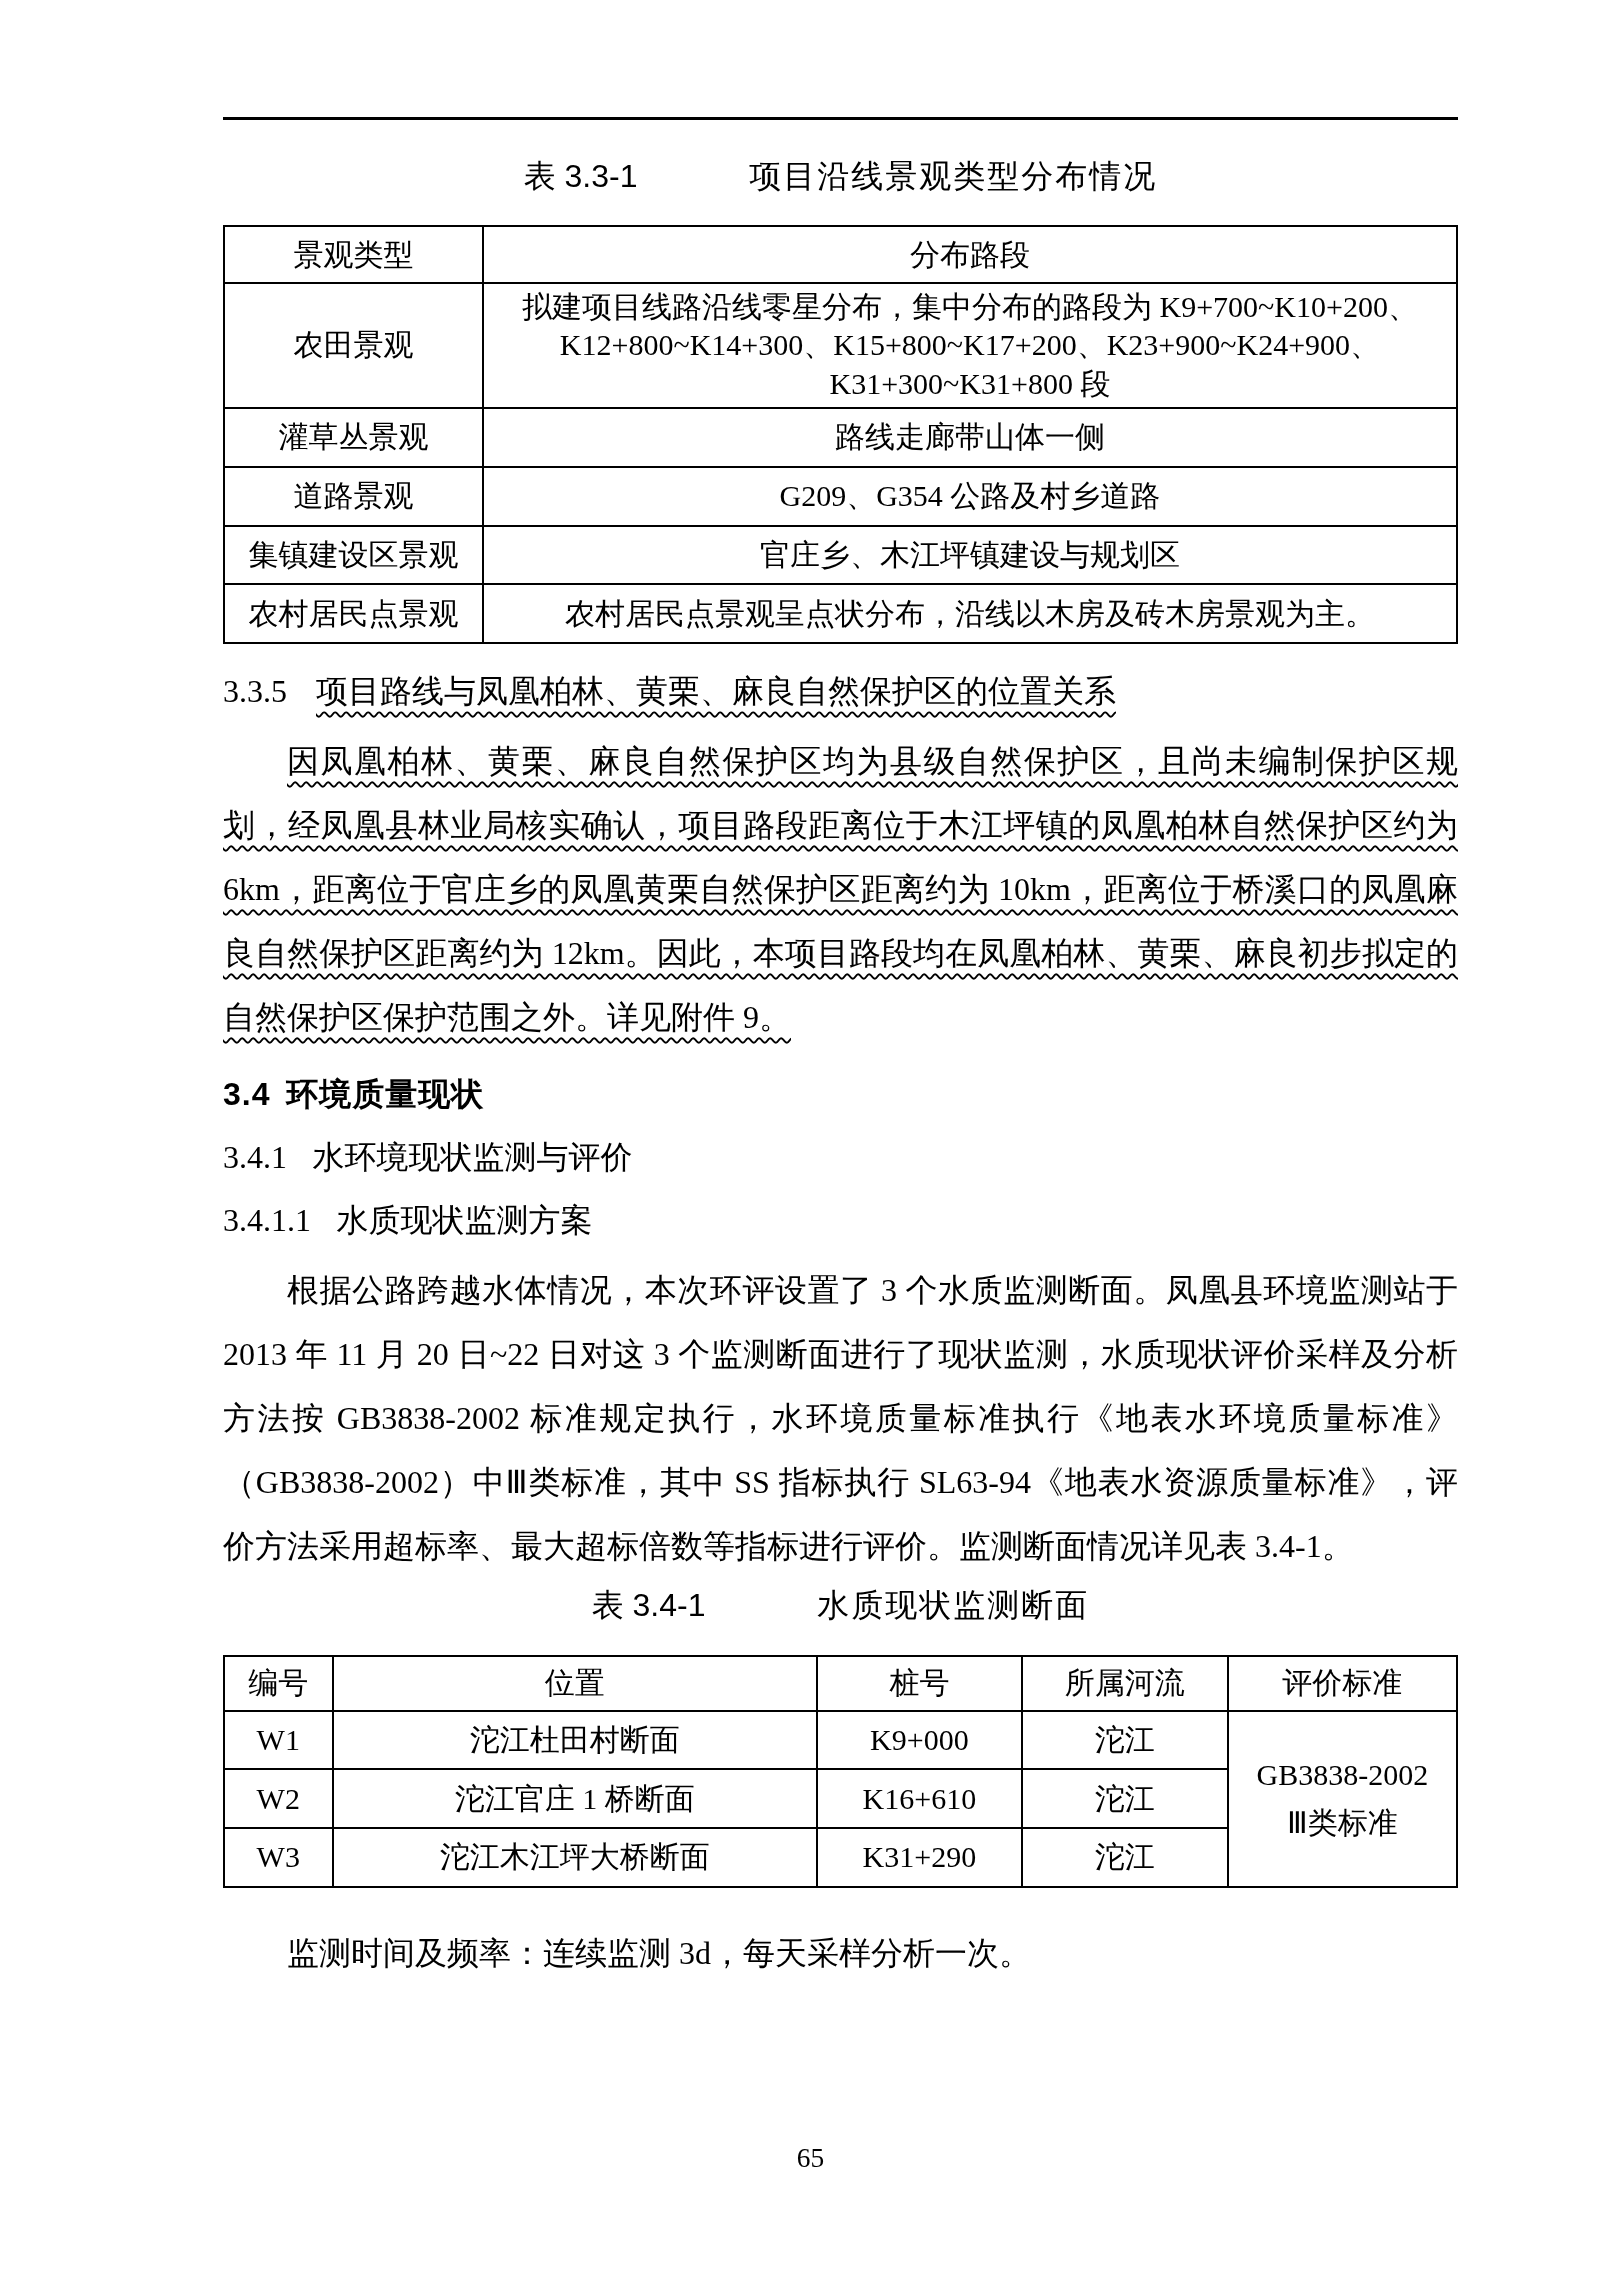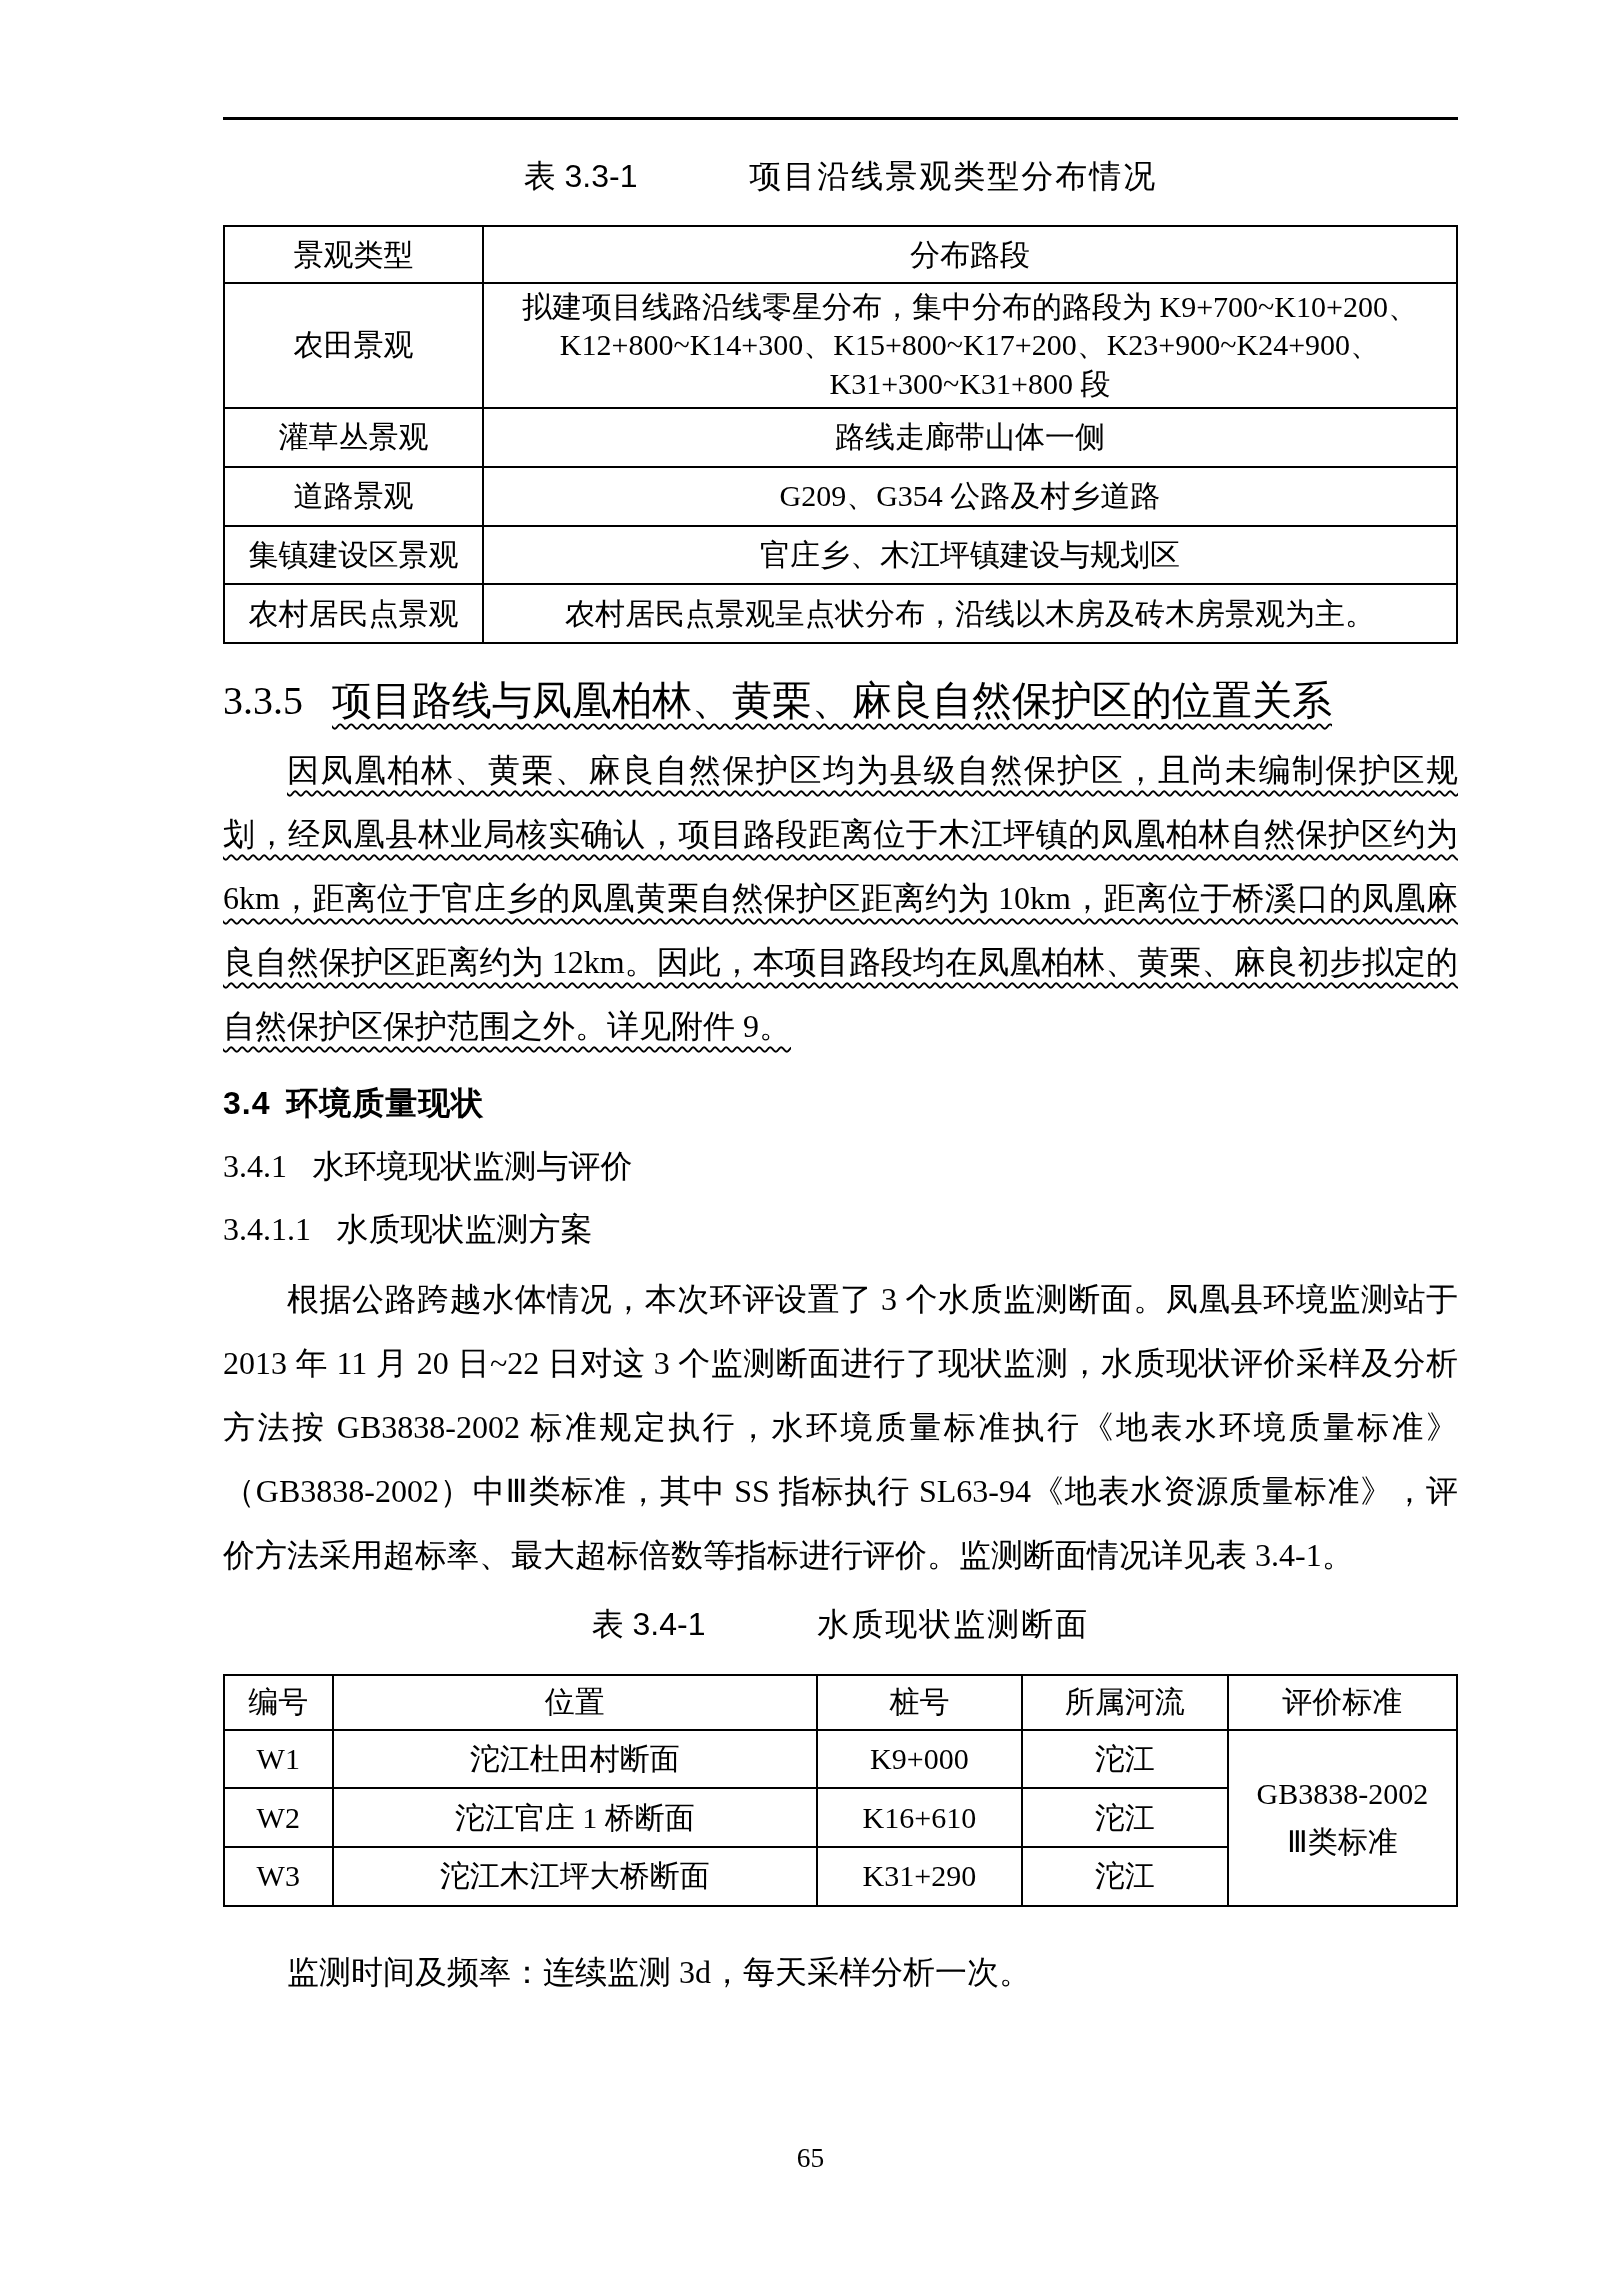--- a/index.html
+++ b/index.html
@@ -54,22 +54,22 @@
   }
   table.doc-table { border: 2.9px solid #000; }
   #landscape-table th { height: 47px; }
   #landscape-table td.type-cell { height: 49px; }
   #landscape-table tr.tall-row td { height: 106px; }
   #sections-table th { height: 45px; }
   #sections-table td { height: 49px; }
   #sections-table td.standard-cell { line-height: 1.6; }
 
   .h335 {
-    margin-top: 35px;
-    font-size: 40px;
+    margin-top: 26px;
+    font-size: 32px;
     line-height: 43px;
     font-family: Liberation Serif, serif;
   }
   .h335 .sec-num { display: inline-block; margin-right: 29px; }
   .wavy {
     text-decoration-line: underline;
     text-decoration-style: wavy;
     text-decoration-thickness: 1.5px;
     text-underline-offset: 8.8px;
   }
@@ -171,21 +171,21 @@
   <div class="h341">
     <span class="sec-num">3.4.1</span><span>水环境现状监测与评价</span>
   </div>
 
   <div class="h341">
     <span class="sec-num">3.4.1.1</span><span>水质现状监测方案</span>
   </div>
 
   <p class="body-para">根据公路跨越水体情况，本次环评设置了 3 个水质监测断面。凤凰县环境监测站于 2013 年 11 月 20 日~22 日对这 3 个监测断面进行了现状监测，水质现状评价采样及分析方法按 GB3838-2002 标准规定执行，水环境质量标准执行《地表水环境质量标准》（GB3838-2002）中Ⅲ类标准，其中 SS 指标执行 SL63-94《地表水资源质量标准》，评价方法采用超标率、最大超标倍数等指标进行评价。监测断面情况详见表 3.4-1。</p>
 
-  <div class="table-caption" style="margin-top:16px">
+  <div class="table-caption" style="margin-top:6px">
     <span class="cap-label">表 3.4-1</span>
     <span class="cap-title">水质现状监测断面</span>
   </div>
 
   <table class="doc-table" id="sections-table">
     <colgroup>
       <col style="width:8.8%">
         <col style="width:39.3%">
         <col style="width:16.6%">
         <col style="width:16.7%">

